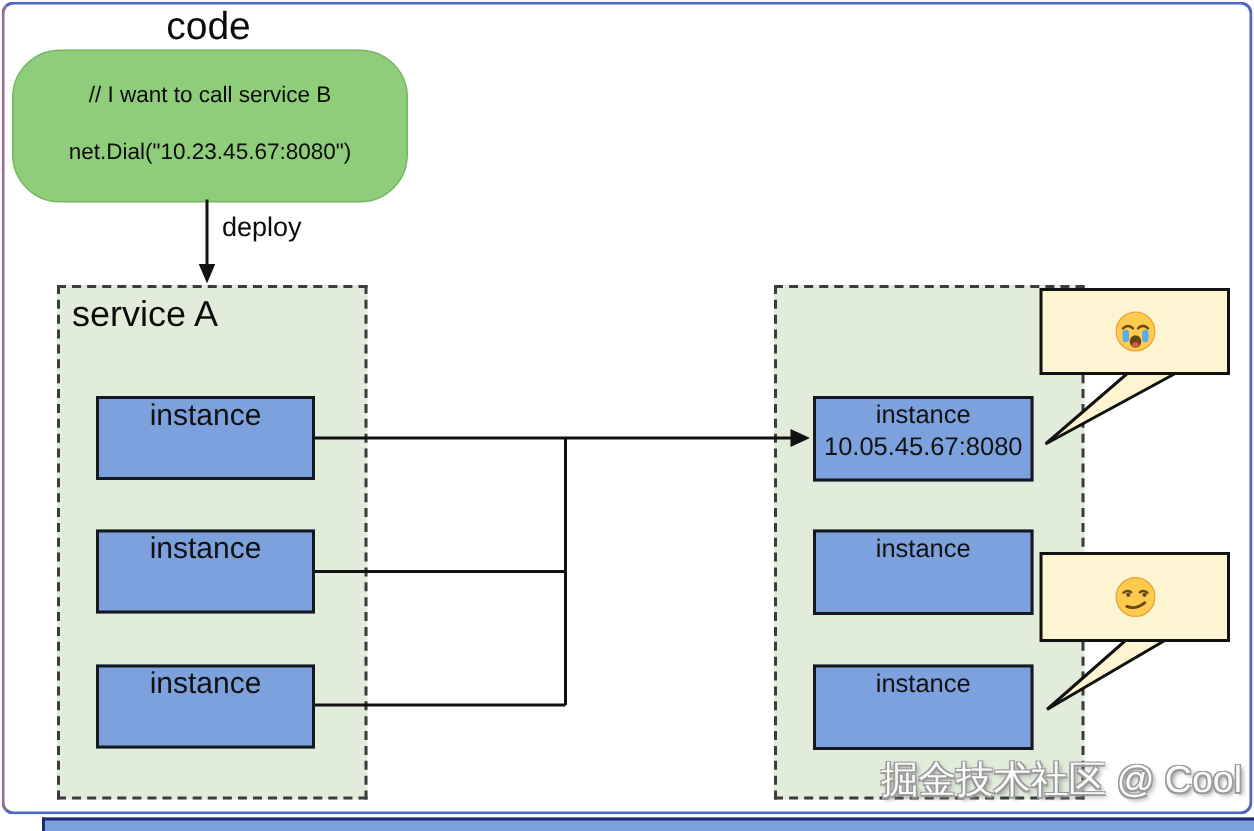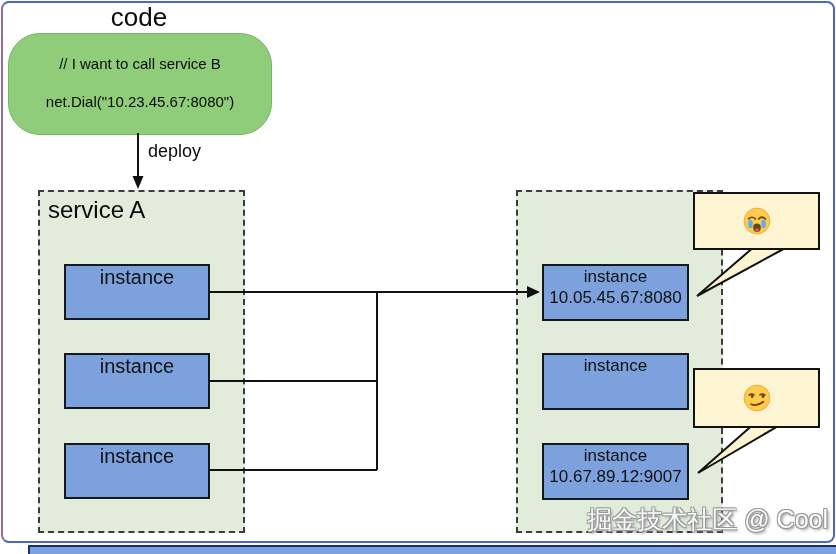--- a/index.html
+++ b/index.html
@@ -129,21 +129,20 @@
 <div class="service-box b">
   <div class="instance inst-1" style="width:147px; height:57px;">
     <div>instance</div>
     <div>10.05.45.67:8080</div>
   </div>
   <div class="instance inst-2" style="width:147px; height:57px;">
     <div>instance</div>
   </div>
   <div class="instance inst-3" style="width:147px; height:57px;">
     <div>instance</div>
-    <div>10.67.89.12:9007</div>
   </div>
 </div>
 
 <svg class="overlay-svg" viewBox="0 0 836 554">
 
   <g>
     <line class="cline" x1="138" y1="133" x2="138" y2="178"></line>
     <polygon class="ahead" points="138,189 132.5,176 143.5,176"></polygon>
   </g>
 

